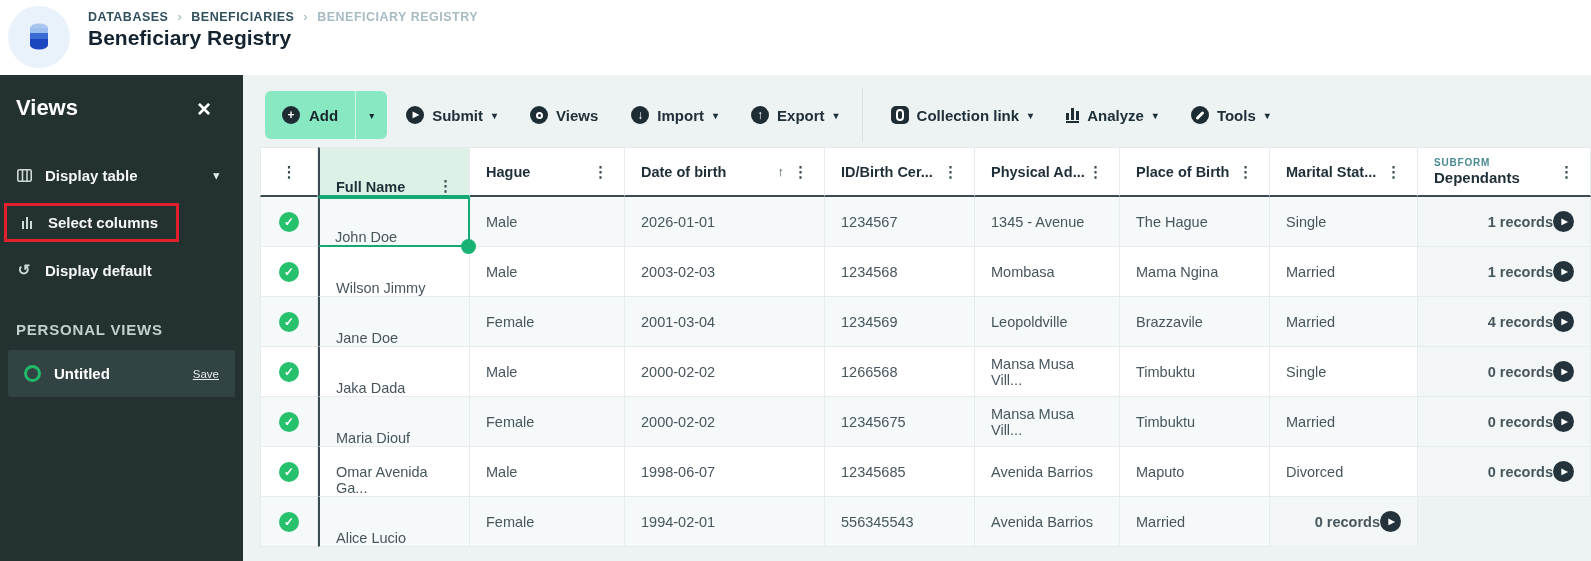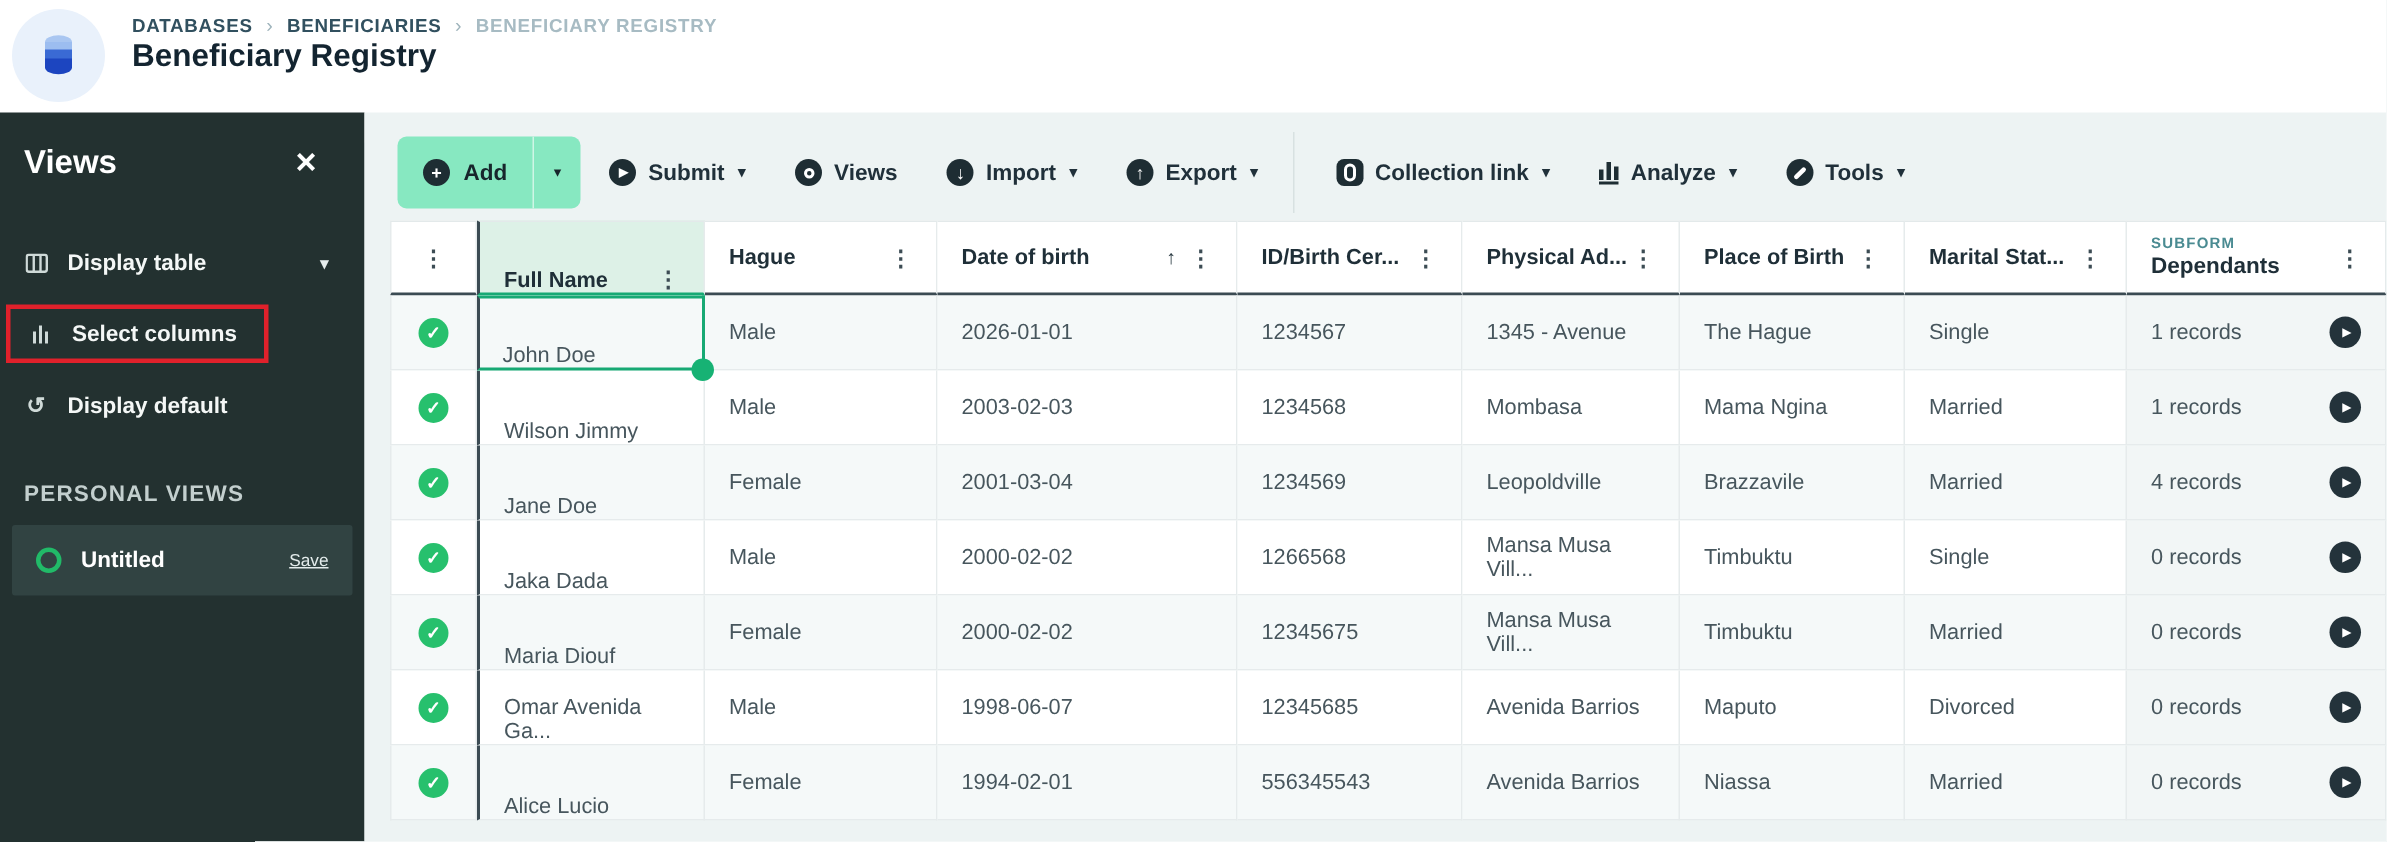--- a/index.html
+++ b/index.html
@@ -75,21 +75,21 @@
   .col-strong { border-left:2px solid #3b4b53 !important;align-items:flex-end; }
   .th-fullname { background:#ddf1e7 !important; border-bottom:2px solid #17a974 !important; }
   .kebab { margin-left:auto; color:#3c4c54; font-size:15px; font-weight:bold; cursor:pointer; }
   .sort-arrow { margin-left:auto; font-size:13px; color:#2c3c44; }
   .sort-arrow + .kebab { margin-left:9px; }
   .th-dep { padding-right:16px; }
   .dep-lines { display:flex; flex-direction:column; justify-content:center; gap:1px; }
   .badge-subform { font-size:10px; font-weight:bold; letter-spacing:.8px; color:#4a8b92; }
   .dep-name { font-size:15px; font-weight:bold; color:#1f2f38; }
   .tr.alt .td { background:#f5f9f9; }
-  .td.dep { background:#f2f6f6 !important; justify-content:space-between; }
+  .td.dep { background:#f2f6f6 !important; justify-content:flex-end;font-weight:bold; }
   .check-icon { width:20px; height:20px; border-radius:50%; background:#27c06d; color:#fff; font-size:12px;
                 font-weight:bold; display:flex; align-items:center; justify-content:center; cursor:pointer; }
   .play-icon { width:21px; height:21px; min-width:21px; border-radius:50%; background:#24333b; color:#fff;
                font-size:8px; display:flex; align-items:center; justify-content:center; padding-left:2px;
                cursor:pointer; }
   .td.selected { position:relative; border:2px solid #17a974; padding:0 15px; }
   .sel-handle { position:absolute; right:-8px; bottom:-9px; width:15px; height:15px; border-radius:50%;
                 background:#17b274; }
 </style>
 </head>
@@ -372,21 +372,20 @@
 
       <div class="tr alt">
         <div class="td check">
             <span class="check-icon">✓</span>
           </div>
         <div class="td col-strong">Alice Lucio</div>
         <div class="td">Female</div>
         <div class="td">1994-02-01</div>
         <div class="td">556345543</div>
         <div class="td">Avenida Barrios</div>
-        <div class="td">Niassa</div>
         <div class="td">Married</div>
         <div class="td dep">
             <span>0 records</span>
             <span class="play-icon">▶</span>
           </div>
       </div>
     </div>
   </div>
 </div>
 

